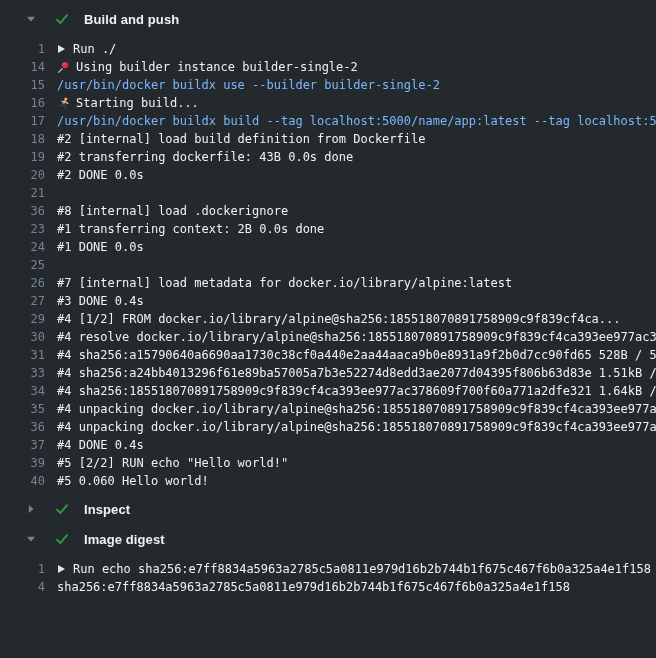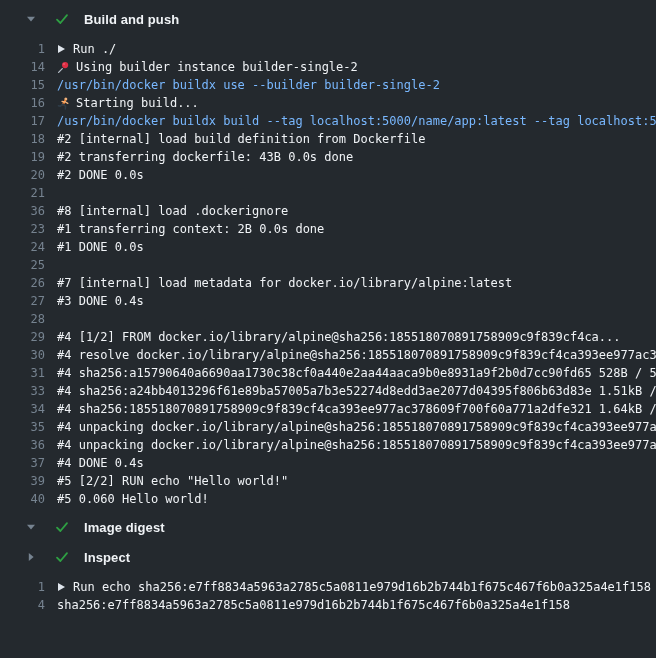--- a/index.html
+++ b/index.html
@@ -92,59 +92,58 @@
       <div class="log-row"><span class="ln">18</span><span class="lc"><span class="txt">#2 [internal] load build definition from Dockerfile</span></span></div>
       <div class="log-row"><span class="ln">19</span><span class="lc"><span class="txt">#2 transferring dockerfile: 43B 0.0s done</span></span></div>
       <div class="log-row"><span class="ln">20</span><span class="lc"><span class="txt">#2 DONE 0.0s</span></span></div>
       <div class="log-row"><span class="ln">21</span><span class="lc"><span class="txt"></span></span></div>
       <div class="log-row"><span class="ln">36</span><span class="lc"><span class="txt">#8 [internal] load .dockerignore</span></span></div>
       <div class="log-row"><span class="ln">23</span><span class="lc"><span class="txt">#1 transferring context: 2B 0.0s done</span></span></div>
       <div class="log-row"><span class="ln">24</span><span class="lc"><span class="txt">#1 DONE 0.0s</span></span></div>
       <div class="log-row"><span class="ln">25</span><span class="lc"><span class="txt"></span></span></div>
       <div class="log-row"><span class="ln">26</span><span class="lc"><span class="txt">#7 [internal] load metadata for docker.io/library/alpine:latest</span></span></div>
       <div class="log-row"><span class="ln">27</span><span class="lc"><span class="txt">#3 DONE 0.4s</span></span></div>
-      <div class="log-row"><span class="ln">28</span><span class="lc"><span class="txt"></span></span></div>
       <div class="log-row"><span class="ln">29</span><span class="lc"><span class="txt">#4 [1/2] FROM docker.io/library/alpine@sha256:185518070891758909c9f839cf4ca...</span></span></div>
       <div class="log-row"><span class="ln">30</span><span class="lc"><span class="txt">#4 resolve docker.io/library/alpine@sha256:185518070891758909c9f839cf4ca393ee977ac37</span></span></div>
       <div class="log-row"><span class="ln">31</span><span class="lc"><span class="txt">#4 sha256:a15790640a6690aa1730c38cf0a440e2aa44aaca9b0e8931a9f2b0d7cc90fd65 528B / 5</span></span></div>
       <div class="log-row"><span class="ln">33</span><span class="lc"><span class="txt">#4 sha256:a24bb4013296f61e89ba57005a7b3e52274d8edd3ae2077d04395f806b63d83e 1.51kB /</span></span></div>
       <div class="log-row"><span class="ln">34</span><span class="lc"><span class="txt">#4 sha256:185518070891758909c9f839cf4ca393ee977ac378609f700f60a771a2dfe321 1.64kB /</span></span></div>
       <div class="log-row"><span class="ln">35</span><span class="lc"><span class="txt">#4 unpacking docker.io/library/alpine@sha256:185518070891758909c9f839cf4ca393ee977a</span></span></div>
       <div class="log-row"><span class="ln">36</span><span class="lc"><span class="txt">#4 unpacking docker.io/library/alpine@sha256:185518070891758909c9f839cf4ca393ee977a</span></span></div>
       <div class="log-row"><span class="ln">37</span><span class="lc"><span class="txt">#4 DONE 0.4s</span></span></div>
       <div class="log-row"><span class="ln">39</span><span class="lc"><span class="txt">#5 [2/2] RUN echo "Hello world!"</span></span></div>
       <div class="log-row"><span class="ln">40</span><span class="lc"><span class="txt">#5 0.060 Hello world!</span></span></div>
     </div>
 
   <div class="section-header">
     <span class="chev">
       <svg width="10" height="10" viewBox="0 0 10 10">
+          <path d="M2.8 1 L7.6 5 L2.8 9 Z" fill="#768390"></path>
+        </svg>
+    </span>
+    <span class="check">
+      <svg width="16" height="16" viewBox="0 0 16 16">
+          <path d="M3 8.6 L6.4 12 L13 4.2" stroke="#2ea043" stroke-width="1.8" fill="none" stroke-linecap="round" stroke-linejoin="round"></path>
+        </svg>
+    </span>
+    <span class="sec-title">Inspect</span>
+  </div>
+
+  <div class="section-header">
+    <span class="chev">
+      <svg width="10" height="10" viewBox="0 0 10 10">
           <path d="M1 2.8 L5 7.6 L9 2.8 Z" fill="#768390"></path>
         </svg>
     </span>
     <span class="check">
       <svg width="16" height="16" viewBox="0 0 16 16">
           <path d="M3 8.6 L6.4 12 L13 4.2" stroke="#2ea043" stroke-width="1.8" fill="none" stroke-linecap="round" stroke-linejoin="round"></path>
         </svg>
     </span>
     <span class="sec-title">Image digest</span>
-  </div>
-
-  <div class="section-header">
-    <span class="chev">
-      <svg width="10" height="10" viewBox="0 0 10 10">
-          <path d="M2.8 1 L7.6 5 L2.8 9 Z" fill="#768390"></path>
-        </svg>
-    </span>
-    <span class="check">
-      <svg width="16" height="16" viewBox="0 0 16 16">
-          <path d="M3 8.6 L6.4 12 L13 4.2" stroke="#2ea043" stroke-width="1.8" fill="none" stroke-linecap="round" stroke-linejoin="round"></path>
-        </svg>
-    </span>
-    <span class="sec-title">Inspect</span>
   </div>
   <div class="log-block">
       <div class="log-row"><span class="ln">1</span><span class="lc"><span class="expander"><svg width="9" height="10" viewBox="0 0 9 10">
               <path d="M1 1 L8 5 L1 9 Z" fill="#dfe5ec"></path>
             </svg></span><span class="txt">Run echo sha256:e7ff8834a5963a2785c5a0811e979d16b2b744b1f675c467f6b0a325a4e1f158</span></span></div>
       <div class="log-row"><span class="ln">4</span><span class="lc"><span class="txt">sha256:e7ff8834a5963a2785c5a0811e979d16b2b744b1f675c467f6b0a325a4e1f158</span></span></div>
     </div>
 
 </div>
 

